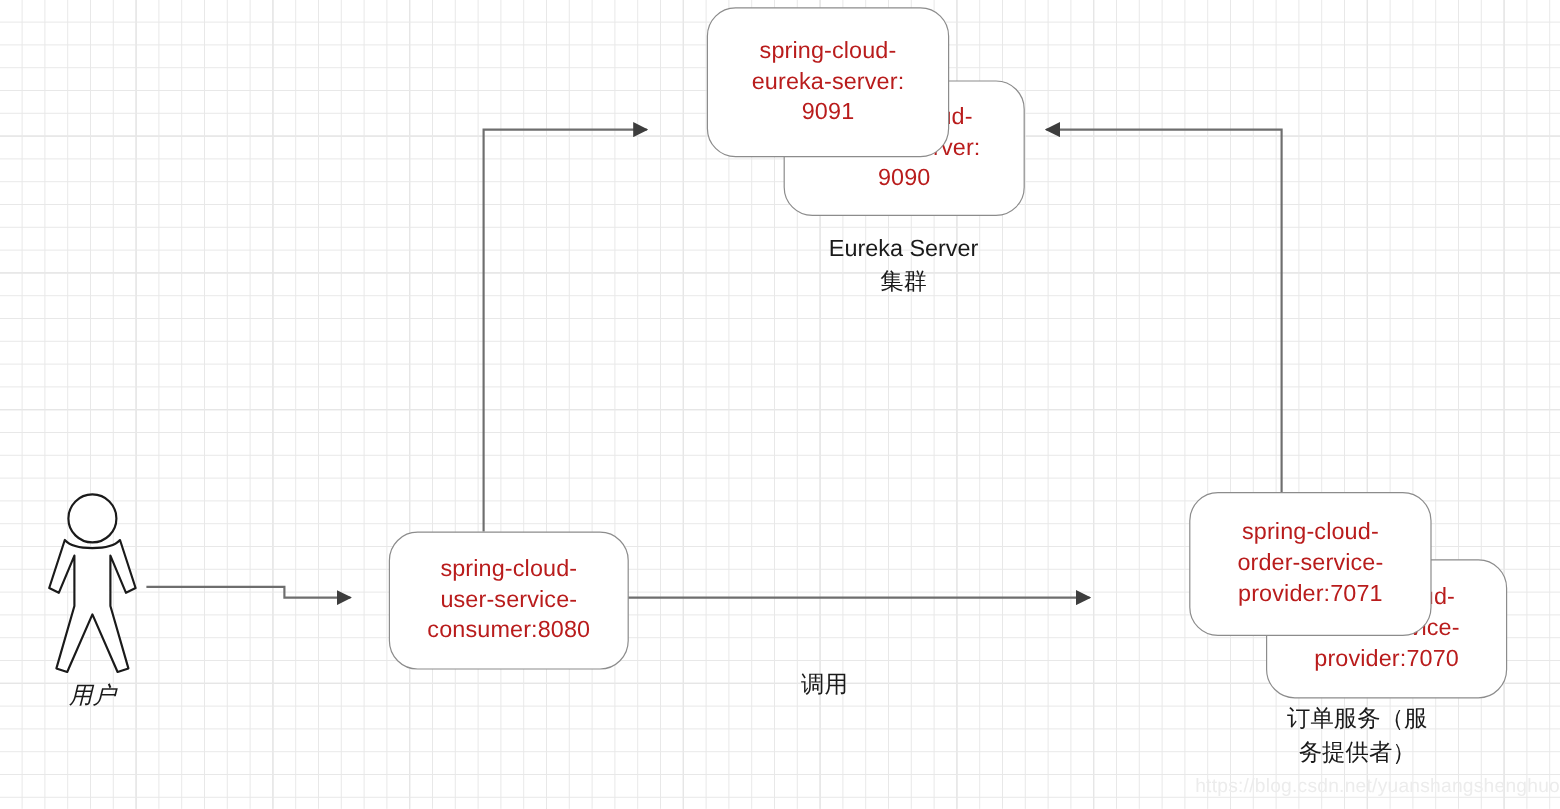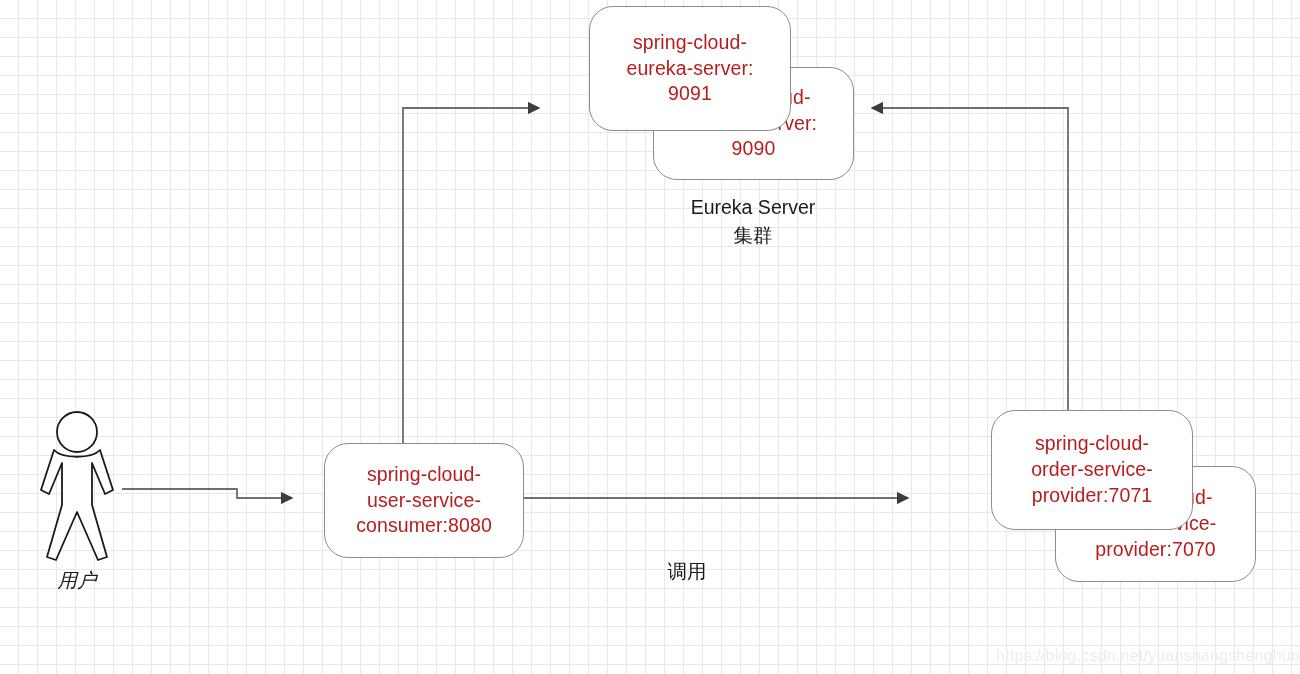--- a/index.html
+++ b/index.html
@@ -127,20 +127,22 @@
 
 
   <div class="node" style="left:1031px;top:466px;width:201px;height:116px;">spring-cloud-
 order-service-
 provider:7070</div>
 
   <div class="node" style="left:967px;top:410px;width:202px;height:120px;">spring-cloud-
 order-service-
 provider:7071</div>
 
+  <div class="caption" style="left:1031px;top:586px;width:200px;">订单服务（服
+务提供者）</div>
 
   <div class="caption" style="left:37px;top:567px;width:80px;font-style:italic;">用户</div>
 
   <div class="caption" style="left:627px;top:534px;width:120px;margin-top:24px;">调用</div>
 
   <div class="watermark" style="left:996px;top:647px;">https://blog.csdn.net/yuanshangshenghuo</div>
 
 </div>
 
 </body></html>

